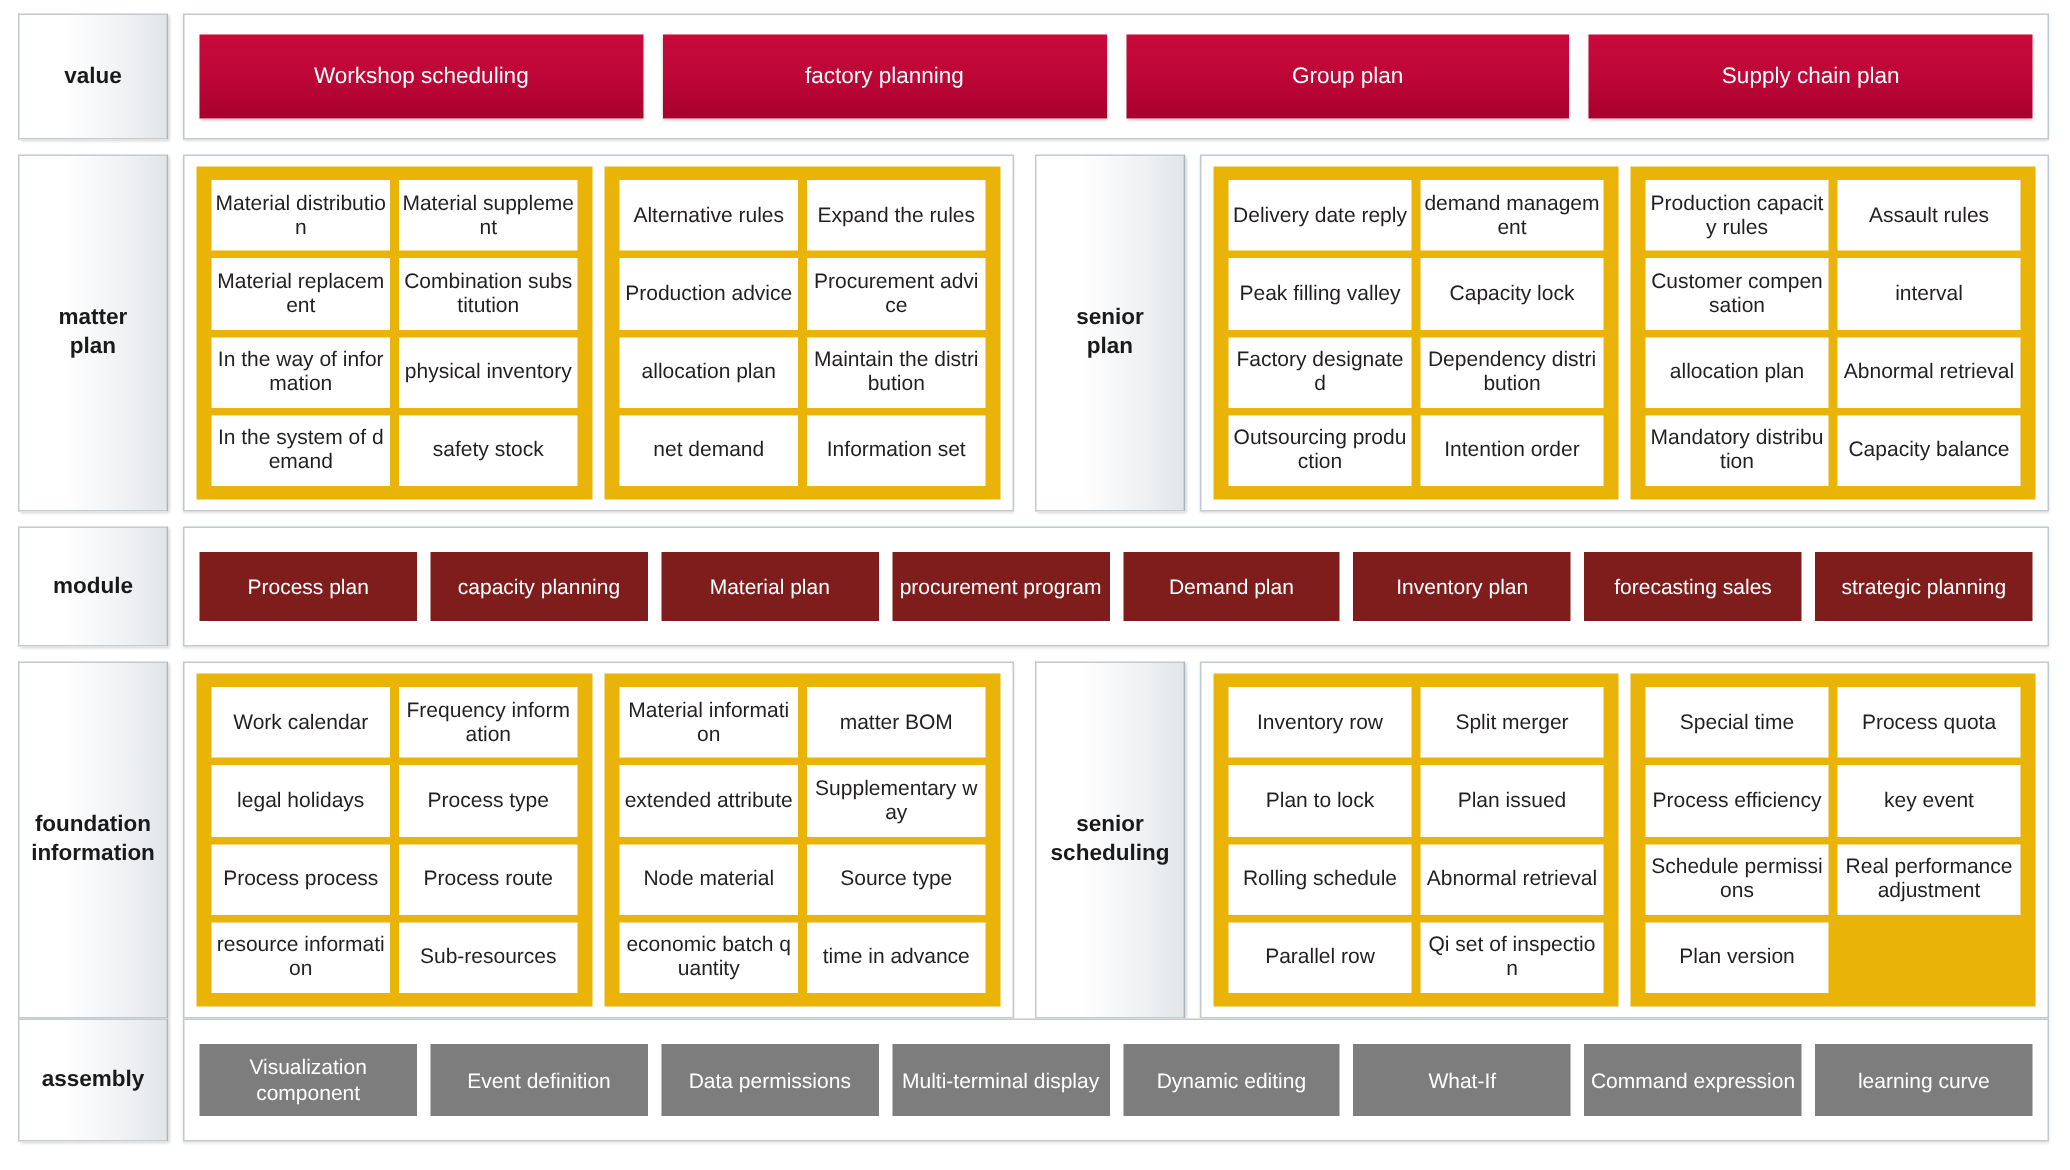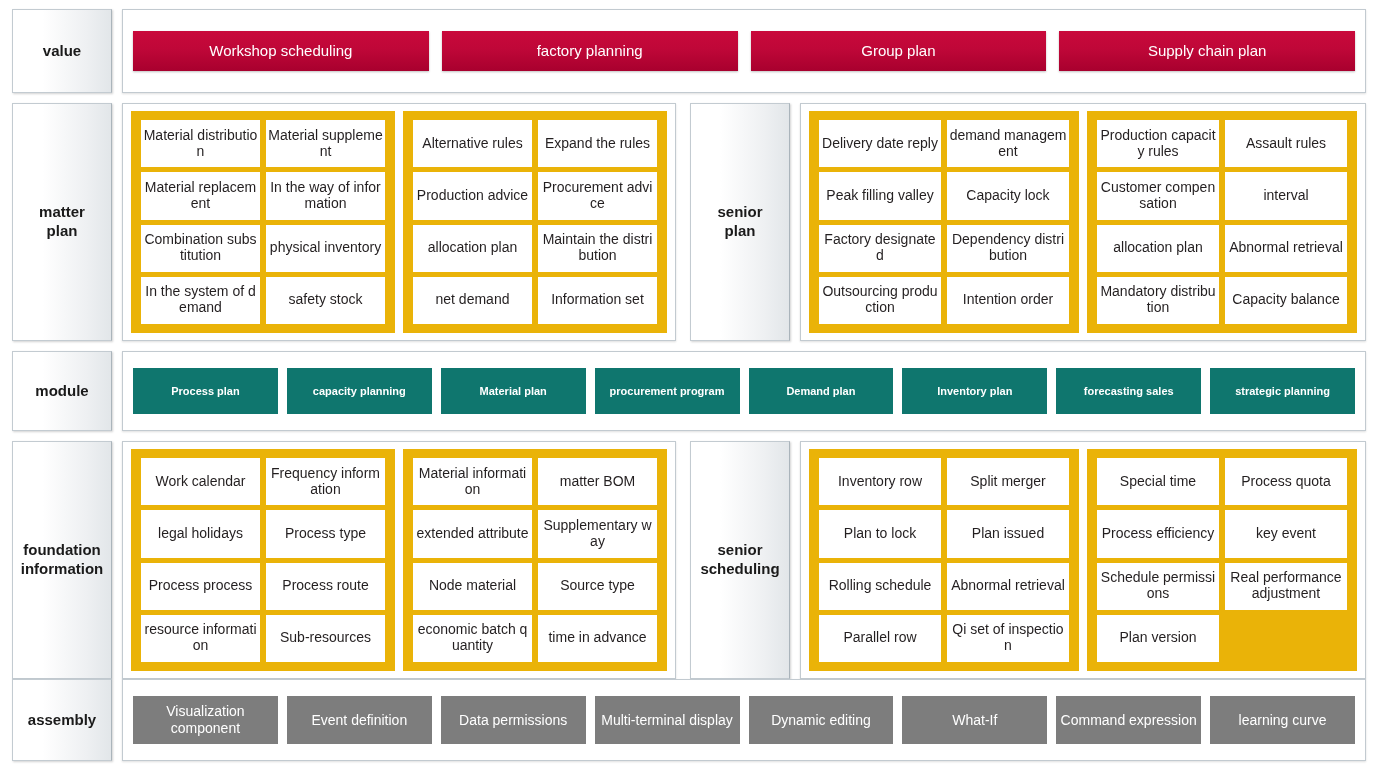--- a/index.html
+++ b/index.html
@@ -50,21 +50,21 @@
     box-shadow:0 1px 2px rgba(0,0,0,.13);
     display:flex;
     align-items:center;
   }
 
   
   .row-value{height:84px;margin-top:9px;}
   .row-value .band-panel{padding:8px 10px;gap:13px;}
   .pill-red{
     flex:1;
-    height:40px;
+    height:56px;
     display:flex;align-items:center;justify-content:center;
     text-align:center;
     color:#ffffff;
     font-size:15px;
     line-height:1.2;
     background:linear-gradient(to bottom,#c9093b 0%,#bf0738 45%,#a8002e 100%);
     box-shadow:0 1px 2px rgba(0,0,0,.25);
   }
 
   
@@ -105,24 +105,23 @@
 
   
   .row-module{height:80px;margin-top:10px;}
   .row-module .band-panel{padding:8px 10px;gap:9px;}
   .chip-blue{
     flex:1;
     height:46px;
     display:flex;align-items:center;justify-content:center;
     text-align:center;
     color:#ffffff;
-    font-size:11px;
+    font-size:14px;
     line-height:1.18;
-    background:#0f766e;
-    font-weight:bold;
+    background:#7f1d1d;
   }
 
   
   .row-assembly{height:82px;}
   .row-assembly .band-panel{padding:8px 10px;gap:9px;}
   .chip-gray{
     flex:1;
     height:48px;
     display:flex;align-items:center;justify-content:center;
     text-align:center;
@@ -157,22 +156,22 @@
         <span>
           <span>matter</span><br>
           <span>plan</span>
         </span>
       </div>
       <div class="band-panel">
         <div class="grp">
           <div class="cell">Material distribution</div>
           <div class="cell">Material supplement</div>
           <div class="cell">Material replacement</div>
+          <div class="cell">Combination substitution</div>
           <div class="cell">In the way of information</div>
-          <div class="cell">Combination substitution</div>
           <div class="cell">physical inventory</div>
           <div class="cell">In the system of demand</div>
           <div class="cell">safety stock</div>
         </div>
         <div class="grp">
           <div class="cell">Alternative rules</div>
           <div class="cell">Expand the rules</div>
           <div class="cell">Production advice</div>
           <div class="cell">Procurement advice</div>
           <div class="cell">allocation plan</div>

